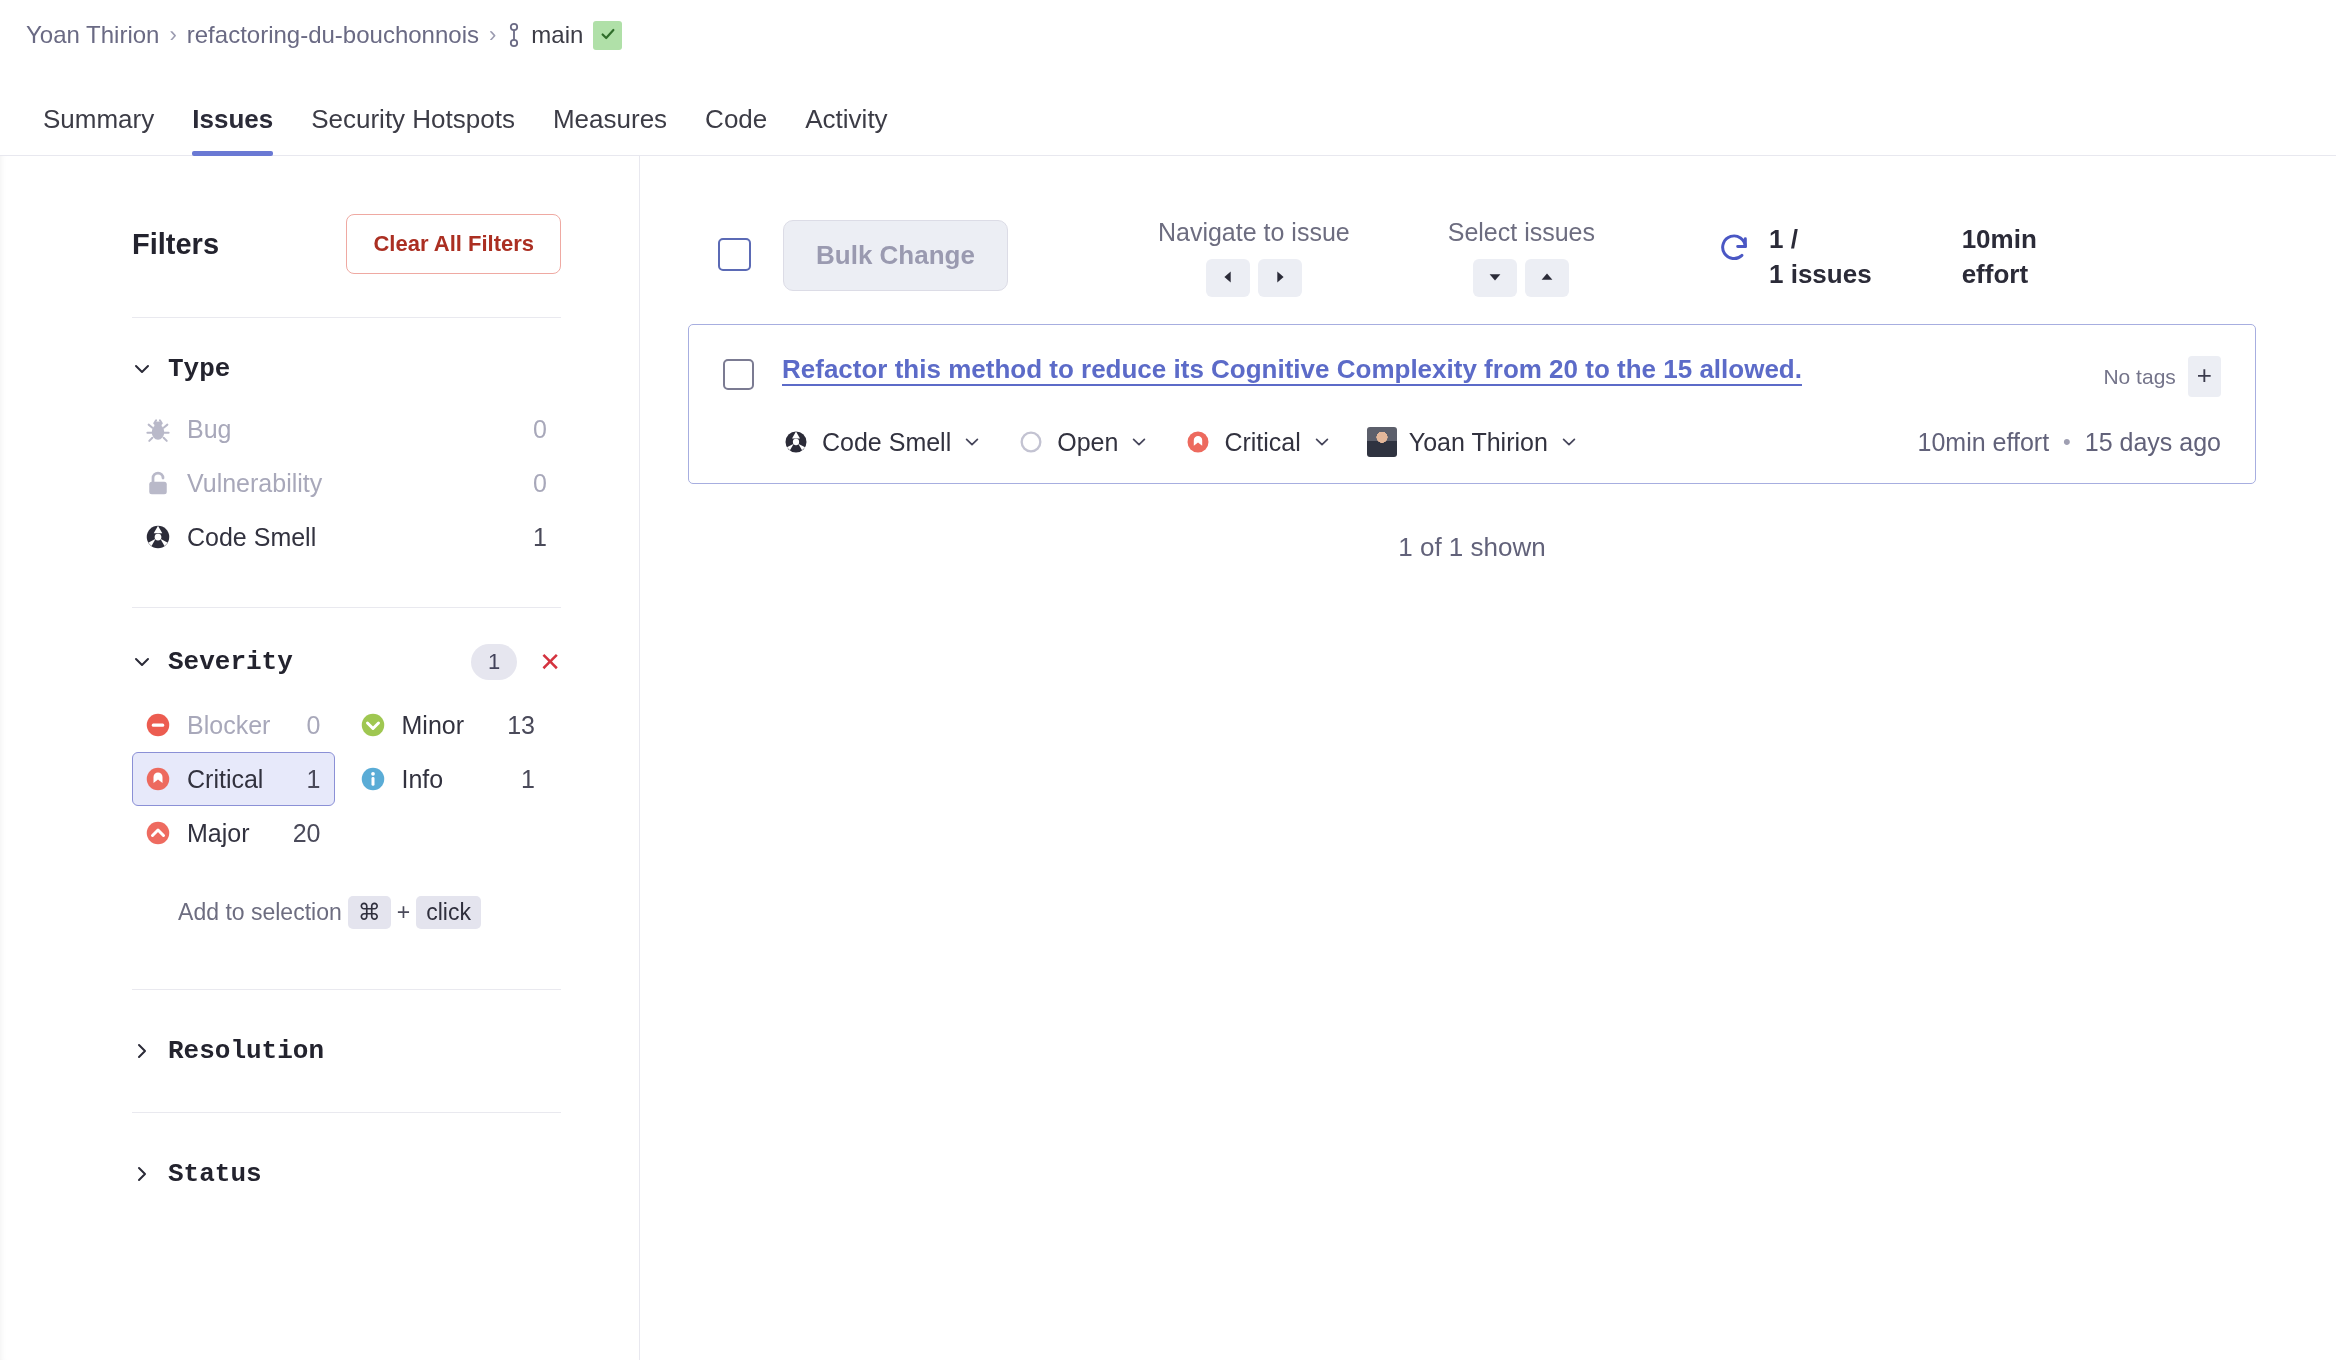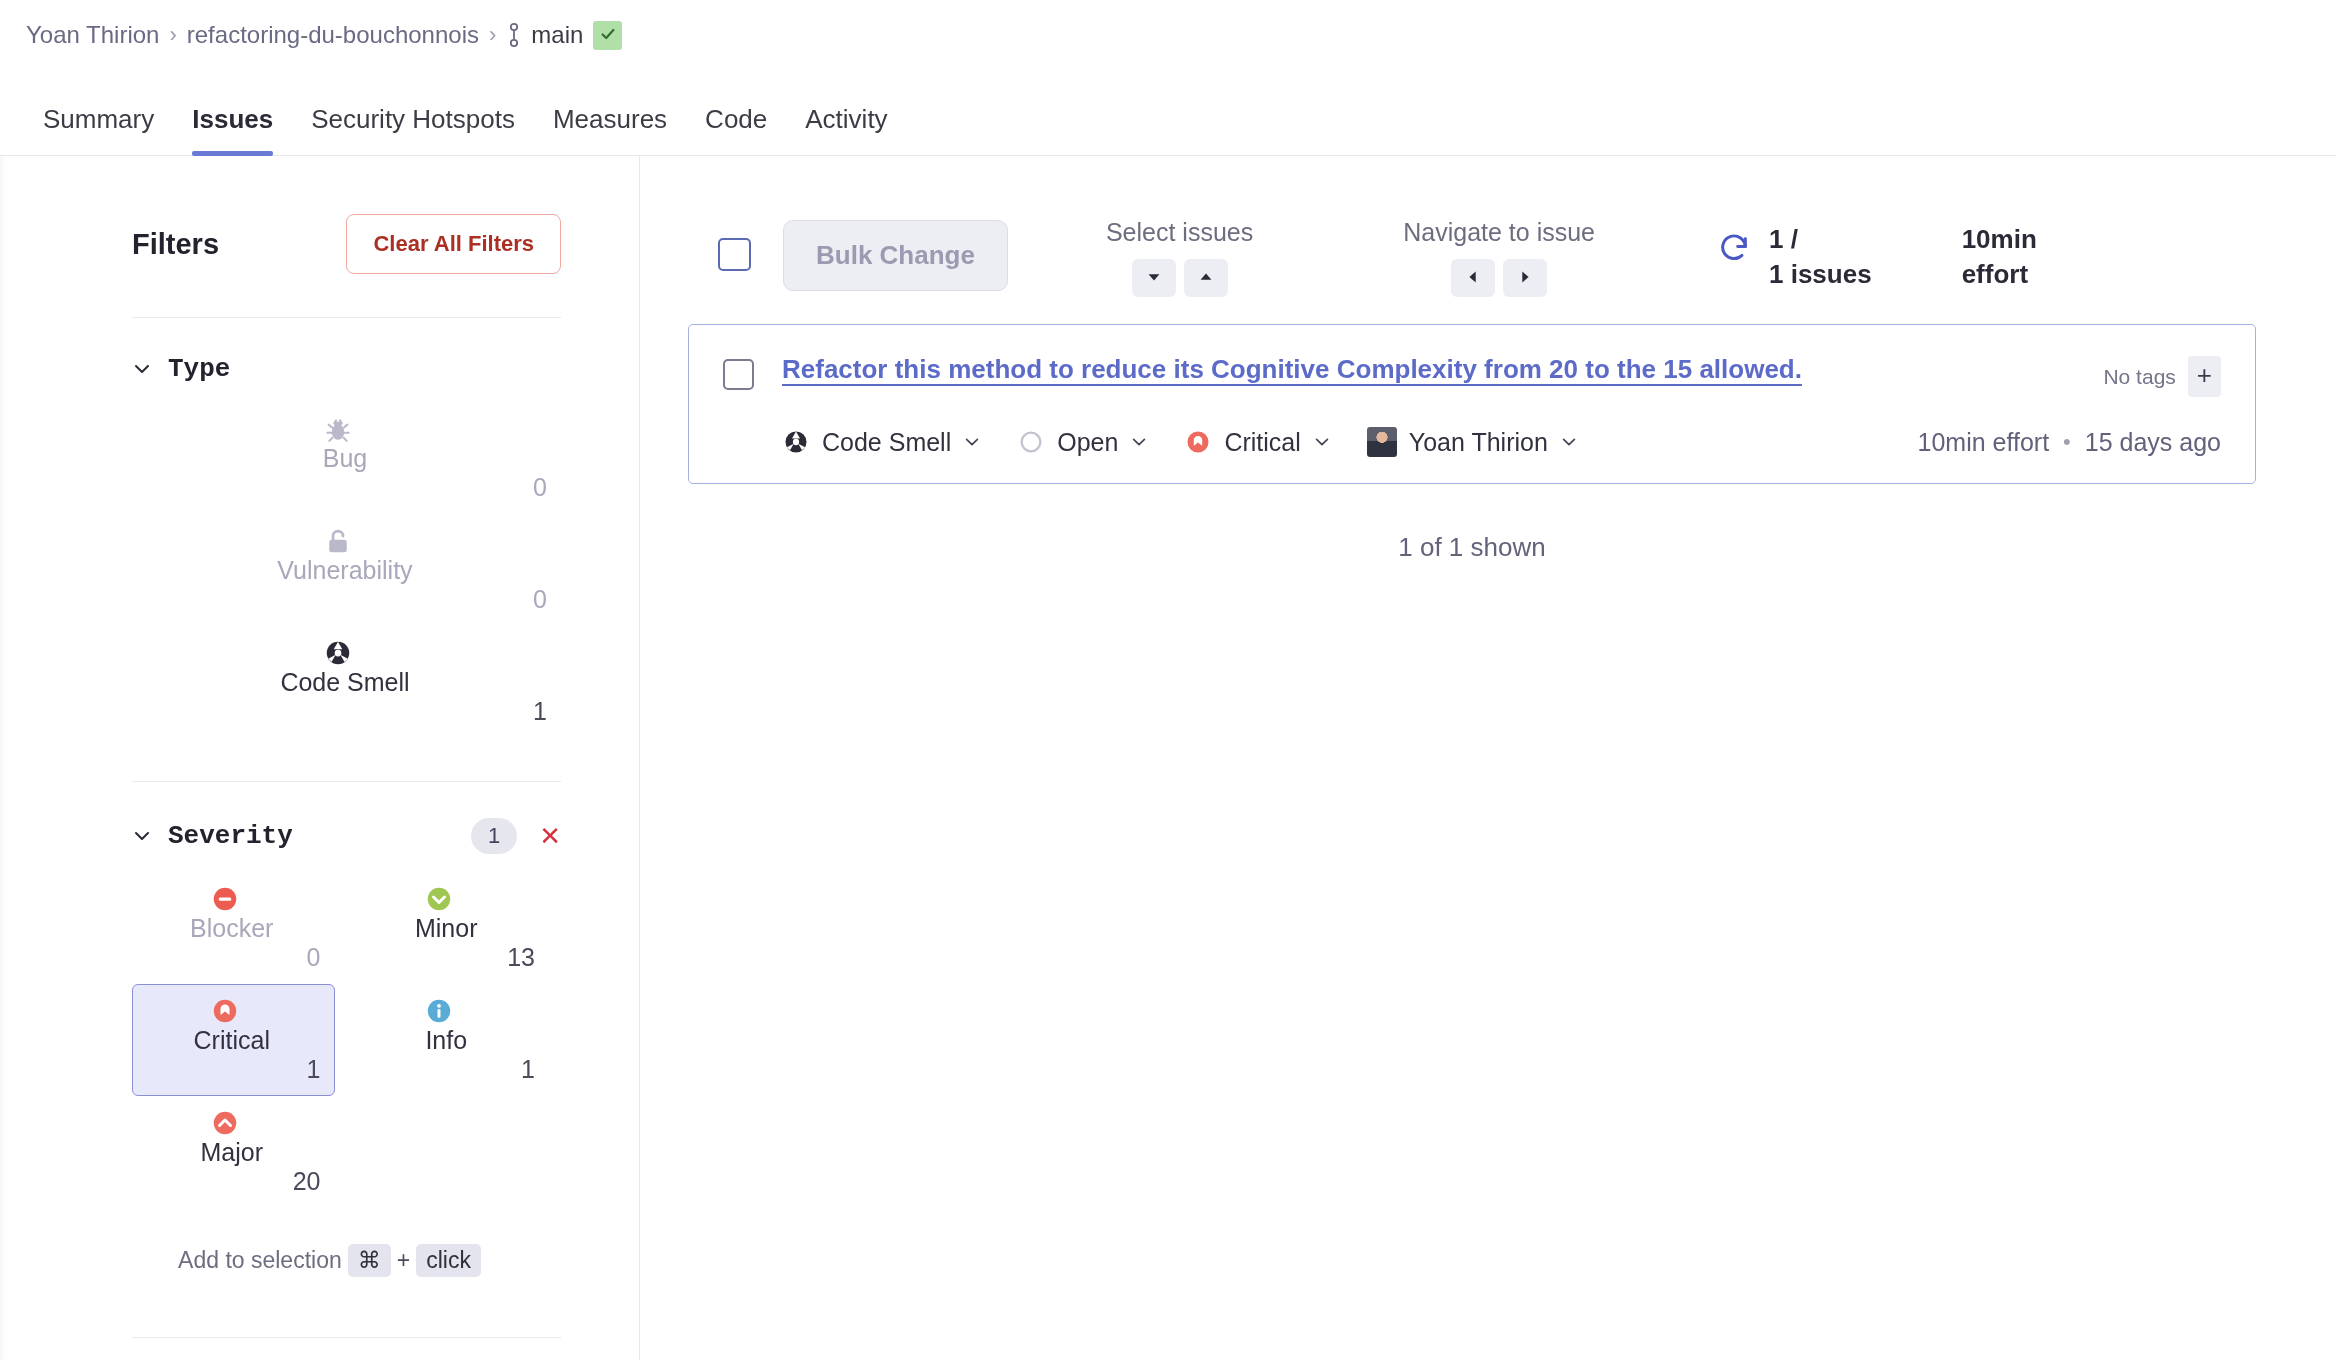--- a/index.html
+++ b/index.html
@@ -174,21 +174,20 @@
   }
 
   .facet-list { margin-top: 18px; }
   .facet-row {
     display: flex;
     align-items: center;
     padding: 11px 13px 11px 10px;
     border-radius: 6px;
     cursor: pointer;
     border: 1px solid transparent;
-    flex-direction: column;
   }
   .facet-row.selected {
     background: #e7e9fa;
     border-color: #8b90d6;
   }
   .facet-row .fi { width: 30px; height: 30px; flex: 0 0 auto; margin-right: 14px; display:block; }
   .facet-label { font-size: 25px; color: #32323f; }
   .facet-row.muted .facet-label { color: #a8a8ba; }
   .facet-val { margin-left: auto; font-size: 25px; color: #4a4a5a; }
   .facet-row.muted .facet-val { color: #a8a8ba; }
@@ -616,54 +615,54 @@
     </div>
   </aside>
 
   <main class="main">
     <div class="main-inner">
 
       <div class="toolbar">
         <div class="tb-checkbox"></div>
         <button class="bulk-change">Bulk Change</button>
 
+        <div class="tb-group navigate">
+          <div class="tb-group-label">Navigate to issue</div>
+          <div class="tb-btns">
+            <button class="tb-btn">
+              <span>
+                <svg viewBox="0 0 20 20" aria-hidden="true">
+                    <path d="M13 4 L13 16 L6 10 Z" fill="#2b2b38"></path>
+                  </svg>
+              </span>
+            </button>
+            <button class="tb-btn">
+              <span>
+                <svg viewBox="0 0 20 20" aria-hidden="true">
+                    <path d="M7 4 L7 16 L14 10 Z" fill="#2b2b38"></path>
+                  </svg>
+              </span>
+            </button>
+          </div>
+        </div>
+
         <div class="tb-group select-issues">
           <div class="tb-group-label">Select issues</div>
           <div class="tb-btns">
             <button class="tb-btn">
               <span>
                 <svg viewBox="0 0 20 20" aria-hidden="true">
                     <path d="M4 7 L16 7 L10 14 Z" fill="#2b2b38"></path>
                   </svg>
               </span>
             </button>
             <button class="tb-btn">
               <span>
                 <svg viewBox="0 0 20 20" aria-hidden="true">
                     <path d="M4 13 L16 13 L10 6 Z" fill="#2b2b38"></path>
-                  </svg>
-              </span>
-            </button>
-          </div>
-        </div>
-
-        <div class="tb-group navigate">
-          <div class="tb-group-label">Navigate to issue</div>
-          <div class="tb-btns">
-            <button class="tb-btn">
-              <span>
-                <svg viewBox="0 0 20 20" aria-hidden="true">
-                    <path d="M13 4 L13 16 L6 10 Z" fill="#2b2b38"></path>
-                  </svg>
-              </span>
-            </button>
-            <button class="tb-btn">
-              <span>
-                <svg viewBox="0 0 20 20" aria-hidden="true">
-                    <path d="M7 4 L7 16 L14 10 Z" fill="#2b2b38"></path>
                   </svg>
               </span>
             </button>
           </div>
         </div>
 
         <div class="tb-count">
           <span>
             <svg class="refresh-icon" viewBox="0 0 24 24" aria-hidden="true">
               <path d="M20 11 a8 8 0 1 0 -2.4 6.2" fill="none" stroke="#4a57c4" stroke-width="2.1" stroke-linecap="round"></path>

